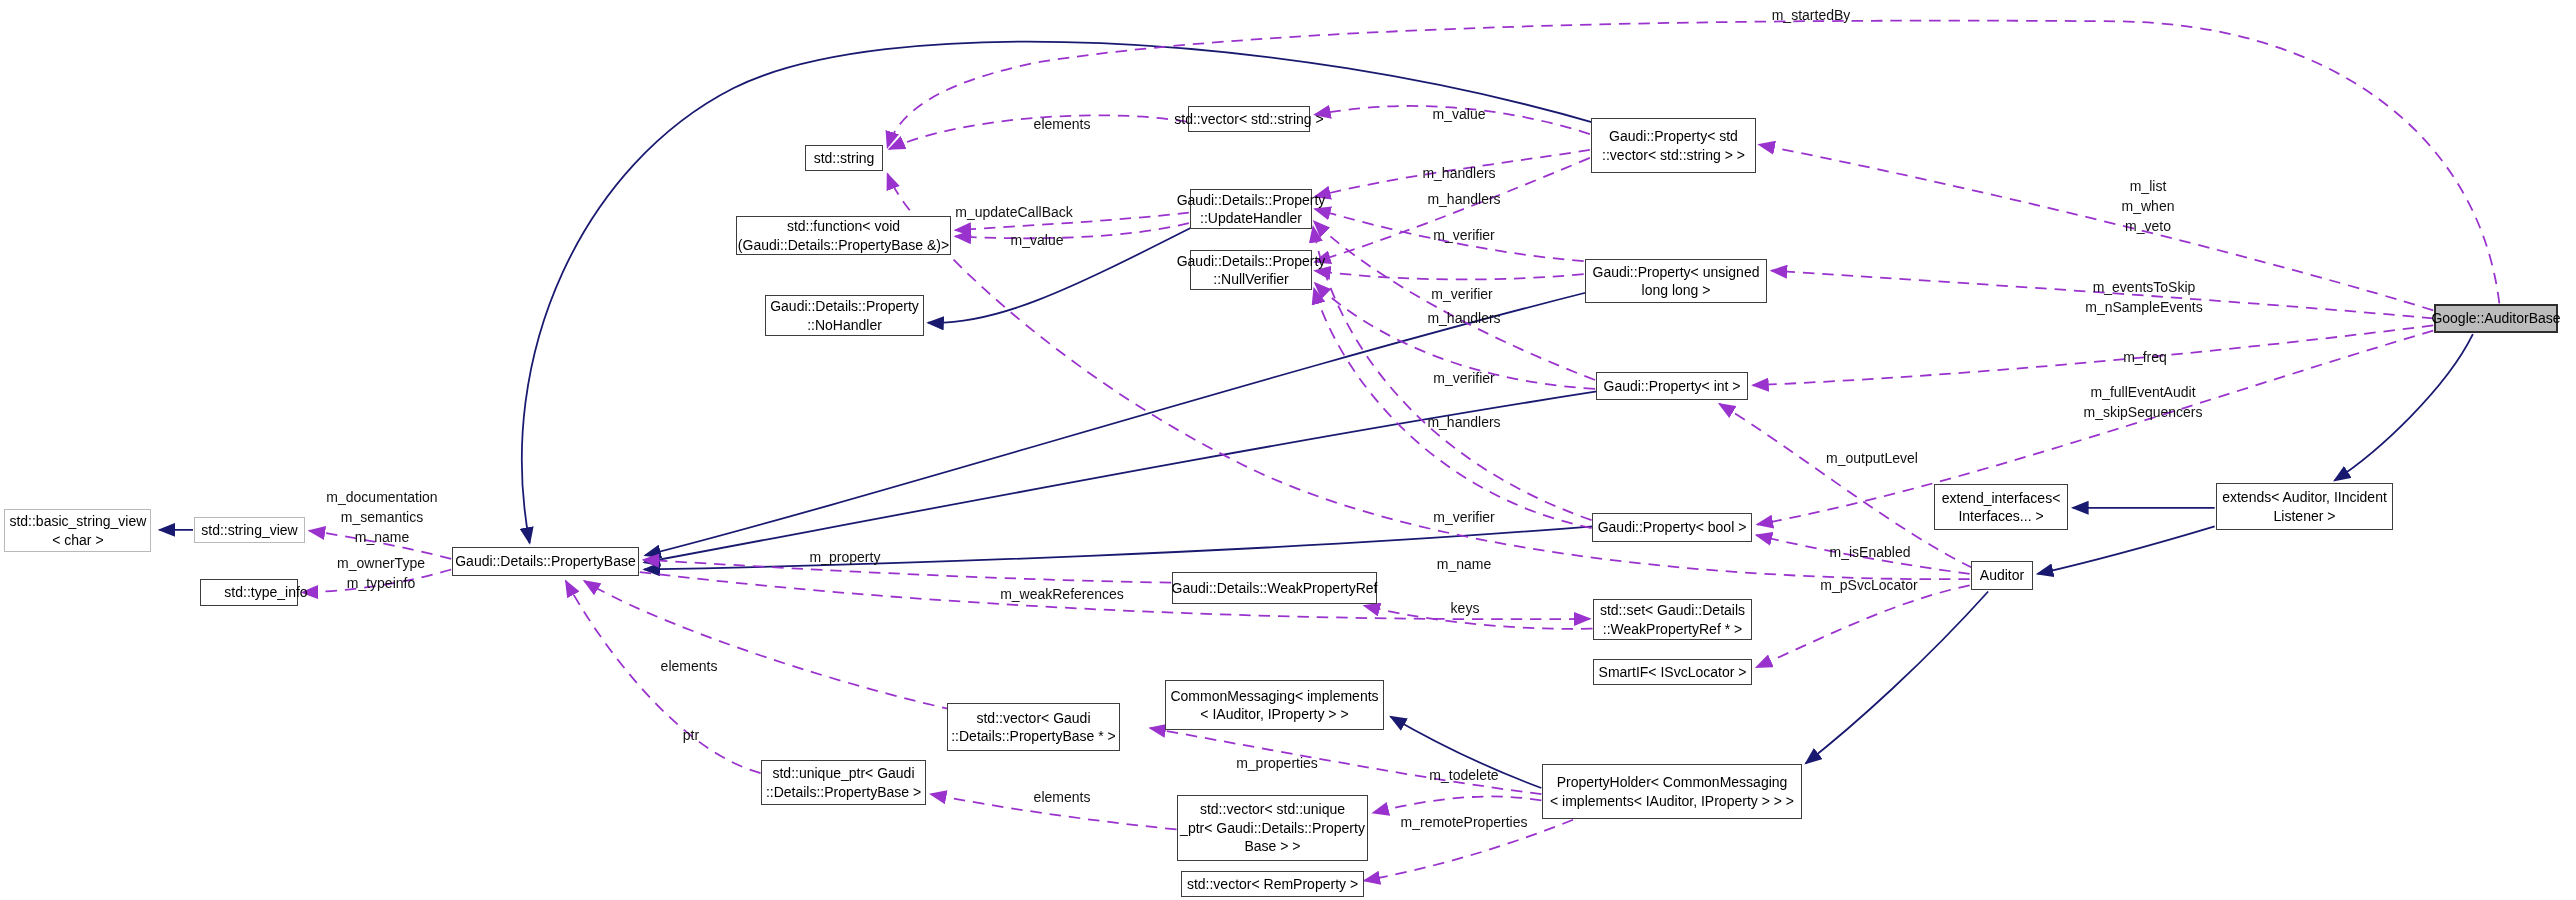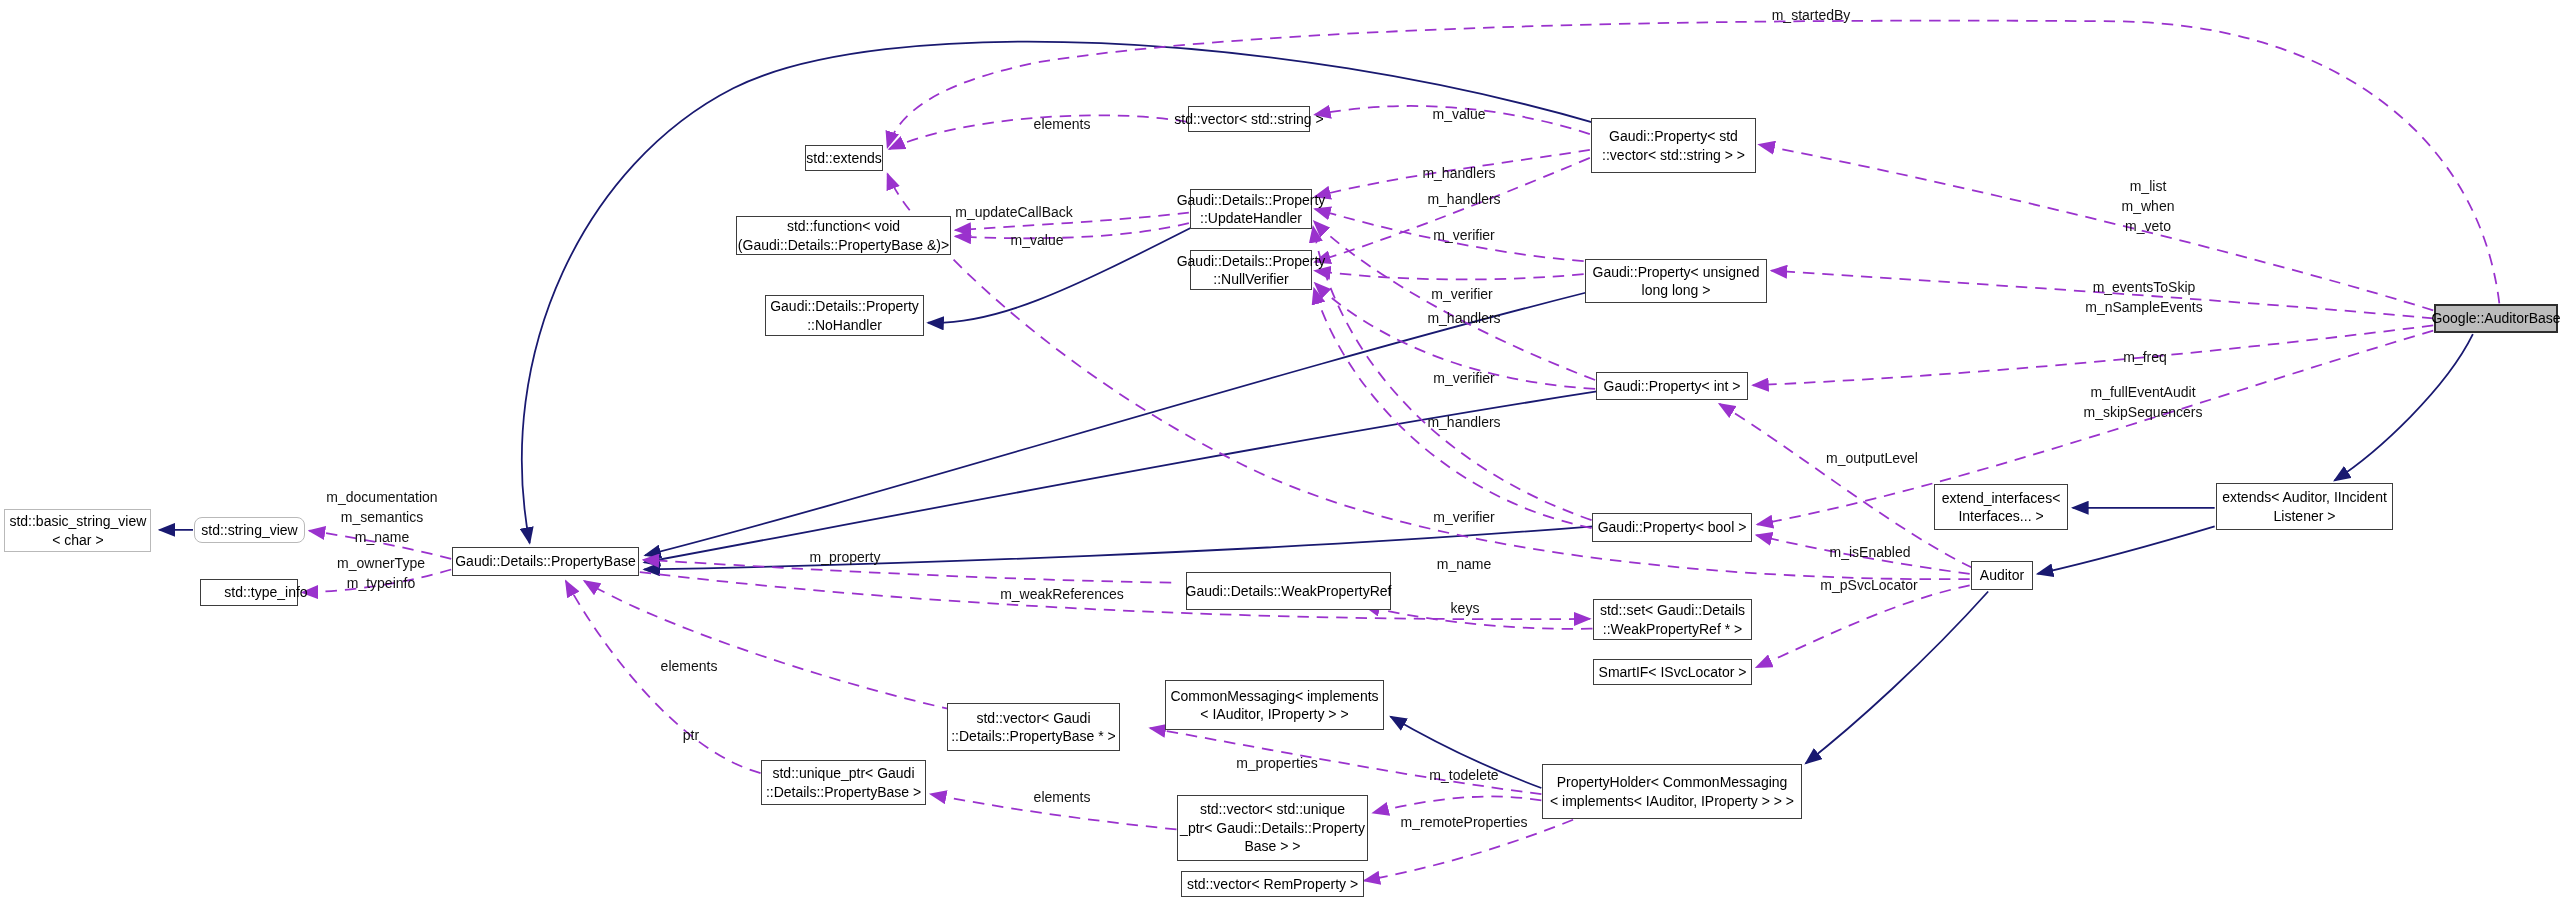--- a/index.html
+++ b/index.html
@@ -182,21 +182,21 @@
       <div>Google::AuditorBase</div>
     </div>
     <div class="node" style="left: 1188px; top: 106px; width: 122px; height: 25.6px;">
       <div>std::vector&lt; std::string &gt;</div>
     </div>
     <div class="node" style="left: 1591px; top: 118px; width: 165px; height: 55px;">
       <div>Gaudi::Property&lt; std</div>
       <div>::vector&lt; std::string &gt; &gt;</div>
     </div>
     <div class="node" style="left: 805px; top: 145px; width: 78px; height: 25.6px;">
-      <div>std::extends</div>
+      <div>std::string</div>
     </div>
     <div class="node" style="left: 1190px; top: 189px; width: 122px; height: 40px;">
       <div>Gaudi::Details::Property</div>
       <div>::UpdateHandler</div>
     </div>
     <div class="node" style="left: 736px; top: 216px; width: 215px; height: 39px;">
       <div>std::function&lt; void</div>
       <div>(Gaudi::Details::PropertyBase &amp;)&gt;</div>
     </div>
     <div class="node" style="left: 1190px; top: 250px; width: 122px; height: 40px;">
@@ -214,30 +214,30 @@
     <div class="node" style="left: 1596px; top: 372px; width: 152px; height: 28px;">
       <div>Gaudi::Property&lt; int &gt;</div>
     </div>
     <div class="node" style="left: 1592px; top: 513px; width: 160px; height: 29px;">
       <div>Gaudi::Property&lt; bool &gt;</div>
     </div>
     <div class="node gray" style="left: 4.4px; top: 509px; width: 147px; height: 43px;">
       <div>std::basic_string_view</div>
       <div>&lt; char &gt;</div>
     </div>
-    <div class="node gray" style="left: 194px; top: 517px; width: 111px; height: 25.6px; border-radius: 8px;">
+    <div class="node gray" style="left: 194px; top: 517px; width: 111px; height: 25.6px;">
       <div>std::string_view</div>
     </div>
     <div class="node" style="left: 200px; top: 579px; width: 98px; height: 27px; padding-left: 34px;">
       <div>std::type_info</div>
     </div>
     <div class="node" style="left: 452px; top: 547px; width: 187px; height: 29px;">
       <div>Gaudi::Details::PropertyBase</div>
     </div>
-    <div class="node" style="left: 1172px; top: 572px; width: 205px; height: 38px; margin-left: 14px;">
+    <div class="node" style="left: 1172px; top: 572px; width: 205px; height: 32px;">
       <div>Gaudi::Details::WeakPropertyRef</div>
     </div>
     <div class="node" style="left: 1593px; top: 599px; width: 159px; height: 41px;">
       <div>std::set&lt; Gaudi::Details</div>
       <div>::WeakPropertyRef * &gt;</div>
     </div>
     <div class="node" style="left: 1593px; top: 659px; width: 159px; height: 26.4px;">
       <div>SmartIF&lt; ISvcLocator &gt;</div>
     </div>
     <div class="node" style="left: 1934px; top: 484px; width: 134px; height: 46px;">

